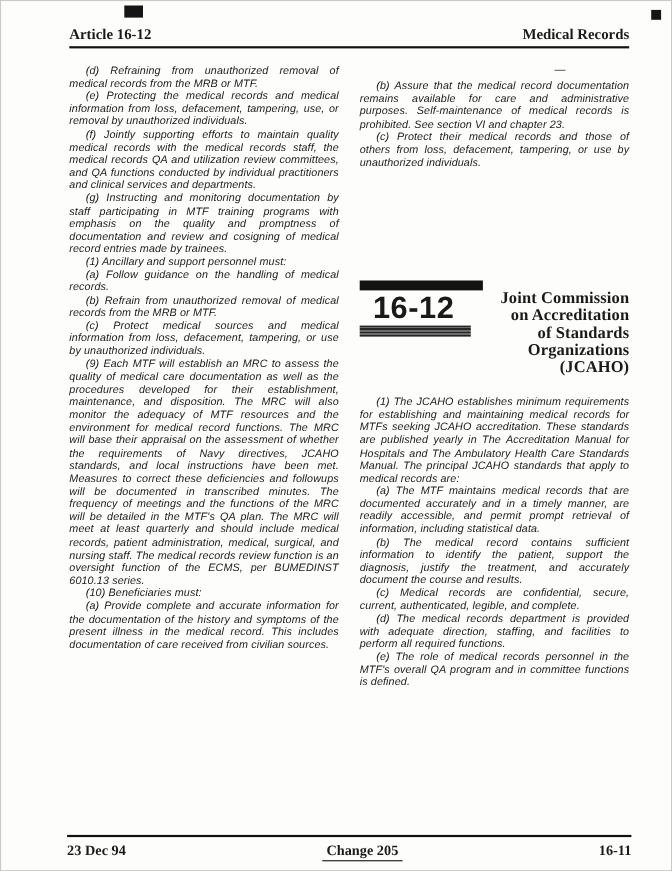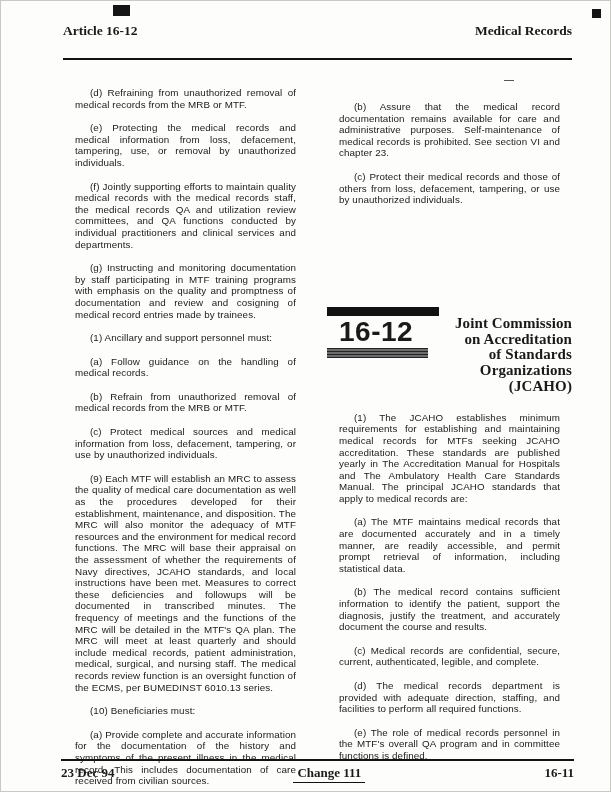--- a/index.html
+++ b/index.html
@@ -26,37 +26,38 @@
 
   
   .page-header {
     display: flex;
     justify-content: space-between;
     align-items: flex-end;
     font-family: "Liberation Serif", serif;
     font-weight: bold;
     font-size: 13.5px;
     border-bottom: 2px solid #121212;
-    padding-bottom: 19px;
+    padding-bottom: 3px;
   }
 
   
   .columns {
     display: flex;
     gap: 19px;
     margin-top: 15px;
   }
   .col { flex: 1; min-width: 0; }
   .col p {
-    margin: 12px;
+    margin: 0;
     font-size: 9.8px;
     line-height: 11.6px;
     text-align: justify;
     text-indent: 15px;
     letter-spacing: 0.1px;
+    font-style: italic;
   }
   .dash-row {
     height: 14px;
     font-size: 10px;
     text-align: right;
     padding-right: 58px;
     line-height: 10px;
   }
 
   
@@ -165,17 +166,17 @@
       <p>(b) The medical record contains sufficient information to identify the patient, support the diagnosis, justify the treatment, and accurately document the course and results.</p>
       <p>(c) Medical records are confidential, secure, current, authenticated, legible, and complete.</p>
       <p>(d) The medical records department is provided with adequate direction, staffing, and facilities to perform all required functions.</p>
       <p>(e) The role of medical records personnel in the MTF's overall QA program and in committee functions is defined.</p>
     </section>
 
   </main>
 
   <footer class="page-footer">
     <span>23 Dec 94</span>
-    <span class="center-item">Change 111</span>
+    <span class="center-item">Change 205</span>
     <span>16-11</span>
   </footer>
 
 </div>
 
 </body></html>

